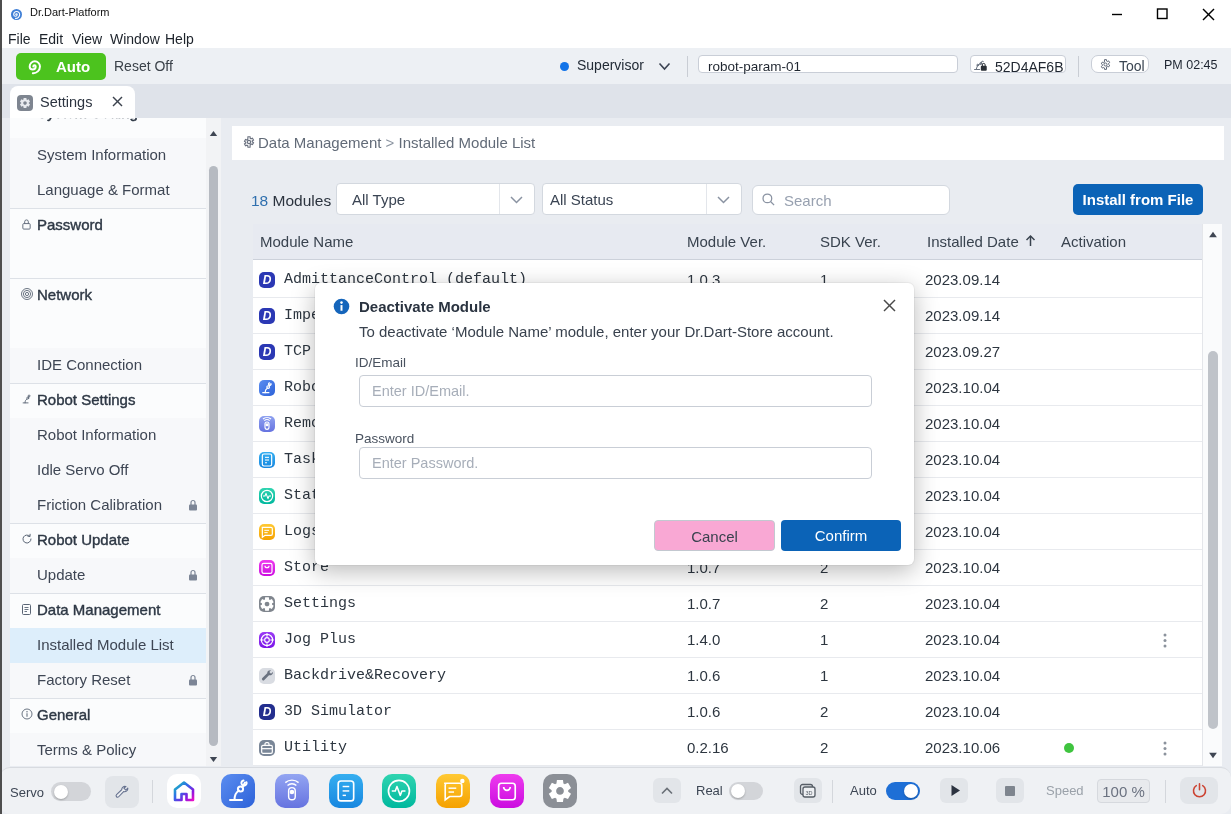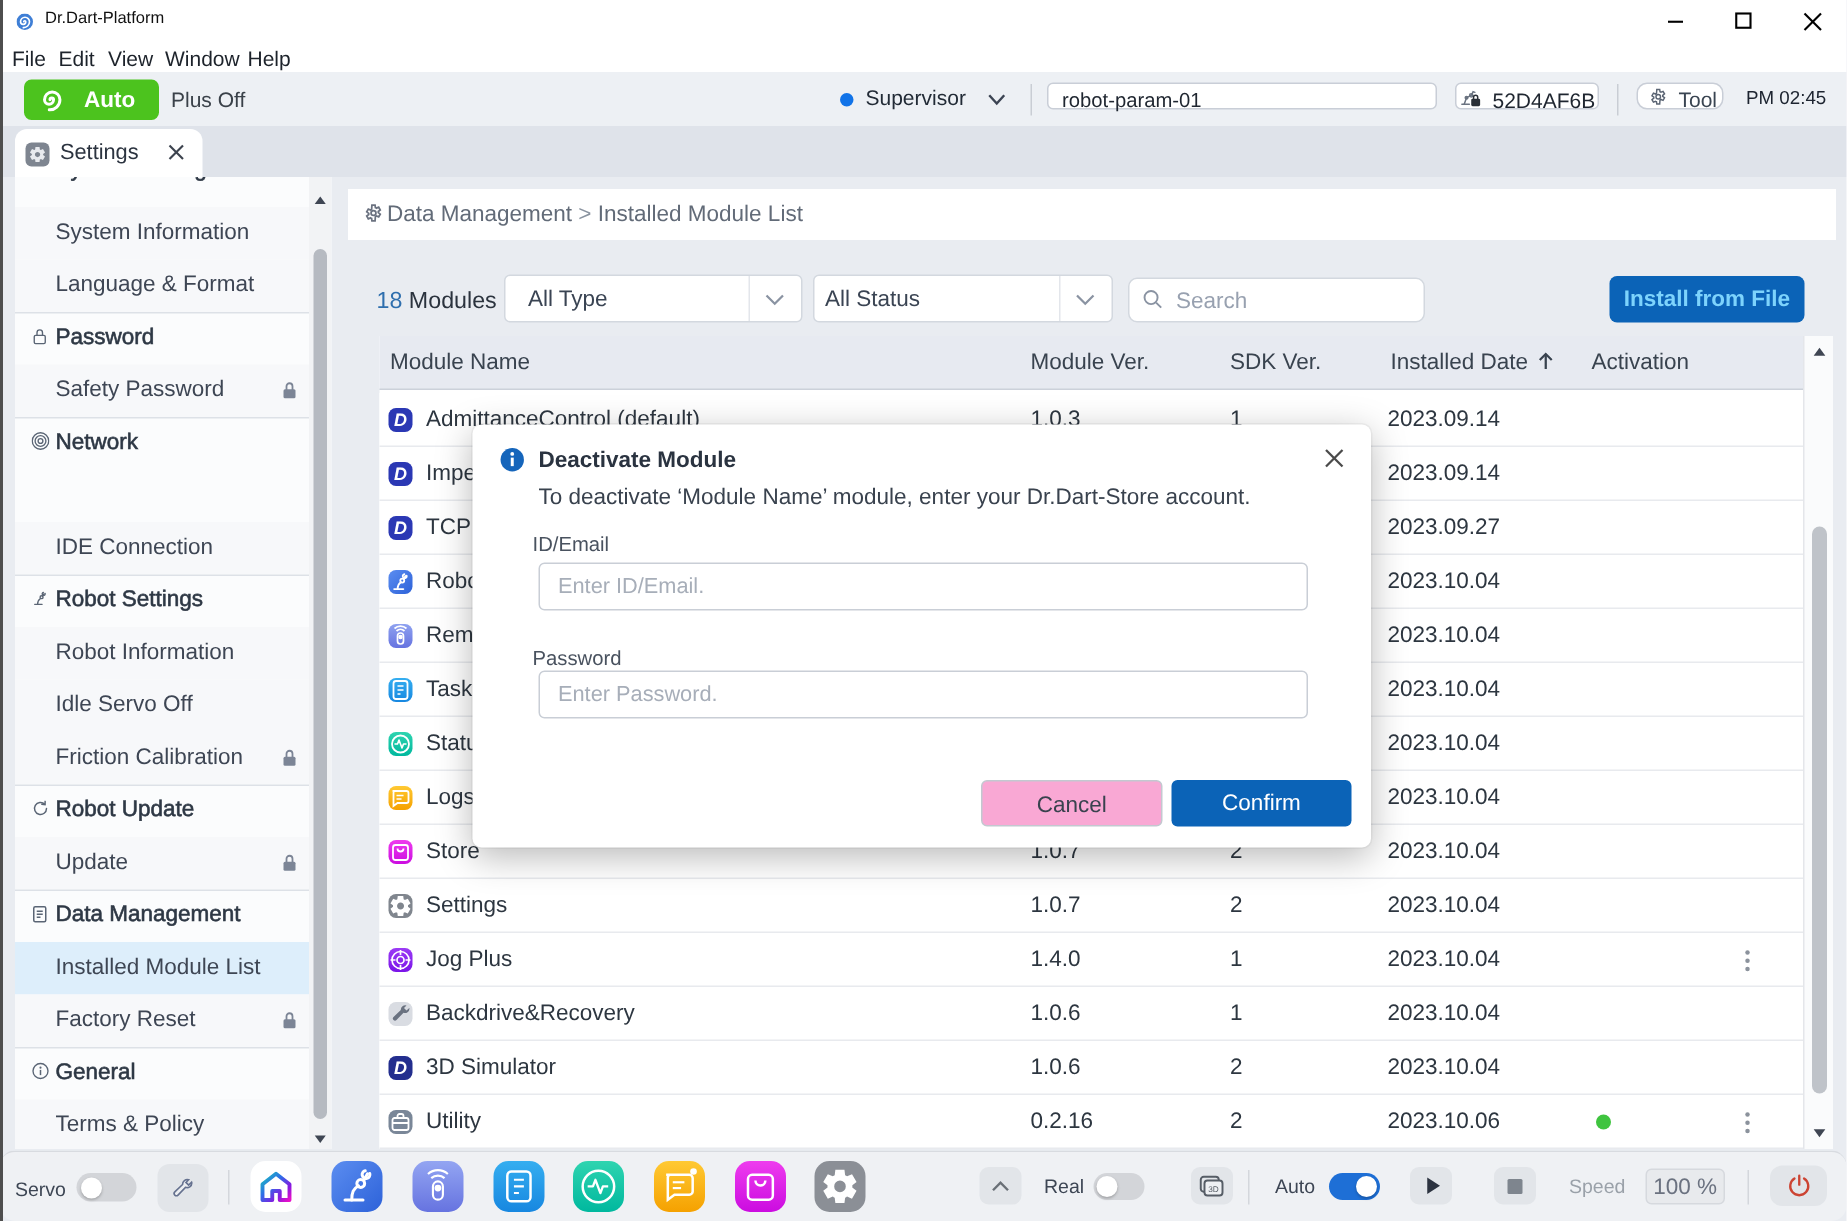--- a/index.html
+++ b/index.html
@@ -44,21 +44,21 @@
   #bcrumbtext { left:262px; top:9px; font-size:15px; color:#626b78; }
   
   .ctrlbox { position:absolute; background:#fff; border:1px solid #d3d8df; border-radius:4px; }
   
   #table { left:253px; top:224px; width:969px; height:542px; background:#fff; }
   #thead { position:absolute; left:0; top:0; width:949px; height:36px; background:#e7eaf1; border-bottom:1px solid #ccd1da; }
   .th { position:absolute; top:9px; font-size:15px; color:#39434f; }
   .trow { position:absolute; left:0; width:949px; height:36px; border-bottom:1px solid #e8eaee; background:#fff; }
   .trow .cell { position:absolute; top:9px; font-size:15px; color:#2d3640; }
   .micon { position:absolute; left:6px; top:10px; width:16px; height:16px; border-radius:5px; color:#fff; font-weight:bold; font-style:italic; font-size:12px; text-align:center; line-height:16px; }
-  .mname { position:absolute; left:31px; top:9px; font-size:15px; color:#2d3640; }
+  .mname { position:absolute; left:31px; top:9px; font-size:15px; color:#2d3640;font-family:Liberation Mono, monospace; }
   #tscroll { position:absolute; left:949px; top:0; width:20px; height:542px; background:#fafbfc; border-left:1px solid #e4e6ea; }
   #tthumb { position:absolute; left:5px; top:127px; width:10px; height:378px; background:#bfc3c9; border-radius:5px; }
   
   #bottombar { left:0; top:767px; width:1231px; height:47px; background:#eff1f4; border-top:1px solid #d8dbe0;border-radius:10px; }
   .bbtn { position:absolute; background:#e2e5e9; border-radius:6px; }
   .appicon { position:absolute; top:6px; width:34px; height:34px; border-radius:10px; }
   .toggle { position:absolute; width:34px; height:18px; border-radius:9px; background:#d3d5d9; }
   .toggle .knob { position:absolute; top:2px; width:14px; height:14px; border-radius:50%; background:#fff; box-shadow:0 1px 2px rgba(0,0,0,.25); }
   .toggle.on { background:#1e6fd6; }
   .blabel { position:absolute; font-size:13px; color:#3d4654; }
@@ -98,21 +98,21 @@
   <span class="menuitem" style="left:165px">Help</span>
 </div>
 
 <div class="abs" id="toolbar">
   <div class="abs" id="autopill">
     <svg style="position:absolute;left:9px;top:4px" width="19" height="19" viewBox="0 0 24 24">
       <path d="M12 12 m-1.5 0 a1.5 1.5 0 0 1 3 0 a3.8 3.8 0 0 1 -7.6 0 a6.5 6.5 0 0 1 13 0 a8.5 8.5 0 0 1 -9 8.45" stroke="#fff" stroke-width="2.5" fill="none" stroke-linecap="round"></path>
     </svg>
     <span>Auto</span>
   </div>
-  <div class="abs" id="servooff">Plus Off</div>
+  <div class="abs" id="servooff">Reset Off</div>
   <circle class="abs" style="left:560px;top:14px;width:9px;height:9px;border-radius:50%;background:#1173e8"></circle>
   <span class="abs" style="left:577px;top:9px;font-size:14px;color:#222b36">Supervisor</span>
   <svg class="abs" style="left:658px;top:14px" width="13" height="9" viewBox="0 0 13 9">
       <path d="M1.5 1.5 L6.5 7 L11.5 1.5" stroke="#3c4453" stroke-width="1.6" fill="none"></path>
     </svg>
   <div class="vsep" style="left:687px;top:8px;height:21px"></div>
   <div class="tbox" style="left:698px;top:7px;width:260px;height:18px"></div>
   <span class="abs" style="left:708px;top:10.5px;font-size:13.5px;color:#1f2630">robot-param-01</span>
   <div class="tbox" style="left:970px;top:7px;width:96px;height:18px"></div>
   <svg class="abs" style="left:973px;top:9px" width="15" height="15" viewBox="0 0 24 24">
@@ -168,27 +168,20 @@
       <span class="lbl">Language &amp; Format</span>
     </div>
   <div class="ssep" style="top:90px"></div>
   <div class="srow sect" style="top:90px">
       <svg class="sicon" width="11" height="13" viewBox="0 0 24 26">
         <rect x="4" y="11" width="16" height="12" rx="2" fill="none" stroke="#5a6575" stroke-width="2"></rect>
         <path d="M8 11 V7 a4 4 0 0 1 8 0 V11" fill="none" stroke="#5a6575" stroke-width="2"></path>
       </svg>
       <span class="lbl">Password</span>
     </div>
-  <div class="srow sub" style="top:125px">
-      <span class="lbl">Safety Password</span>
-      <svg class="slock" width="12" height="13" viewBox="0 0 24 26">
-        <rect x="4" y="11" width="16" height="12" rx="2" fill="#7c8596"></rect>
-        <path d="M8 12 V7 a4 4 0 0 1 8 0 V12" fill="none" stroke="#7c8596" stroke-width="2.4"></path>
-      </svg>
-    </div>
   <div class="ssep" style="top:160px"></div>
   <div class="srow sect" style="top:160px">
       <svg class="sicon" width="12" height="12" viewBox="0 0 24 24">
         <g fill="none" stroke="#5a6575" stroke-width="1.8">
           <circle cx="12" cy="12" r="3.2"></circle>
           <circle cx="12" cy="12" r="7.2"></circle>
           <circle cx="12" cy="12" r="11"></circle>
         </g>
       </svg>
       <span class="lbl">Network</span>
@@ -304,21 +297,21 @@
 <div class="vsep" style="left:706px;top:184px;height:30px;background:#e3e6eb"></div>
 <svg class="abs" style="left:717px;top:196px" width="13" height="8" viewBox="0 0 13 8">
     <path d="M1 1 L6.5 6.5 L12 1" stroke="#8a93a2" stroke-width="1.5" fill="none"></path>
   </svg>
 <div class="ctrlbox" style="left:752px;top:185px;width:198px;height:30px;border-radius:6px"></div>
 <svg class="abs" style="left:761px;top:192px" width="15" height="15" viewBox="0 0 20 20">
     <circle cx="8.5" cy="8.5" r="5.8" fill="none" stroke="#8a93a2" stroke-width="1.7"></circle>
     <line x1="13" y1="13" x2="17.5" y2="17.5" stroke="#8a93a2" stroke-width="1.7"></line>
   </svg>
 <span class="abs" style="left:784px;top:192px;font-size:15px;color:#98a1b0">Search</span>
-<div class="abs" style="left:1073px;top:184px;width:130px;height:31px;background:#0b63b7;border-radius:5px;color:#7dd3fc;font-weight:bold;font-size:15px;text-align:center;line-height:31px">Install from File</div>
+<div class="abs" style="left:1073px;top:184px;width:130px;height:31px;background:#0b63b7;border-radius:5px;color:#ffffff;font-weight:bold;font-size:15px;text-align:center;line-height:31px">Install from File</div>
 
 <div class="abs" id="table">
   <div id="thead">
     <span class="th" style="left:7px">Module Name</span>
     <span class="th" style="left:434px">Module Ver.</span>
     <span class="th" style="left:567px">SDK Ver.</span>
     <span class="th" style="left:674px">Installed Date</span>
     <svg class="abs" style="left:772px;top:10px" width="11" height="14" viewBox="0 0 11 14">
         <g stroke="#39434f" stroke-width="1.5" fill="none">
           <line x1="5.5" y1="2" x2="5.5" y2="12"></line>

